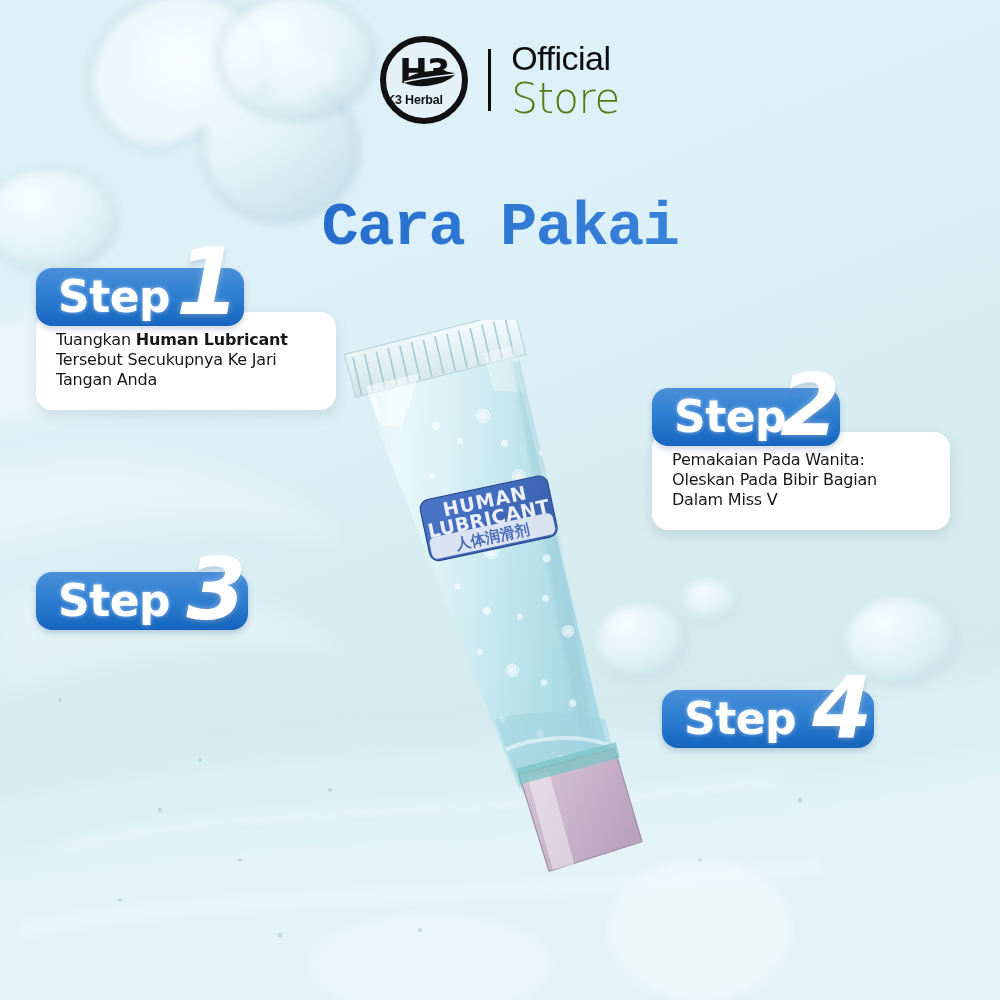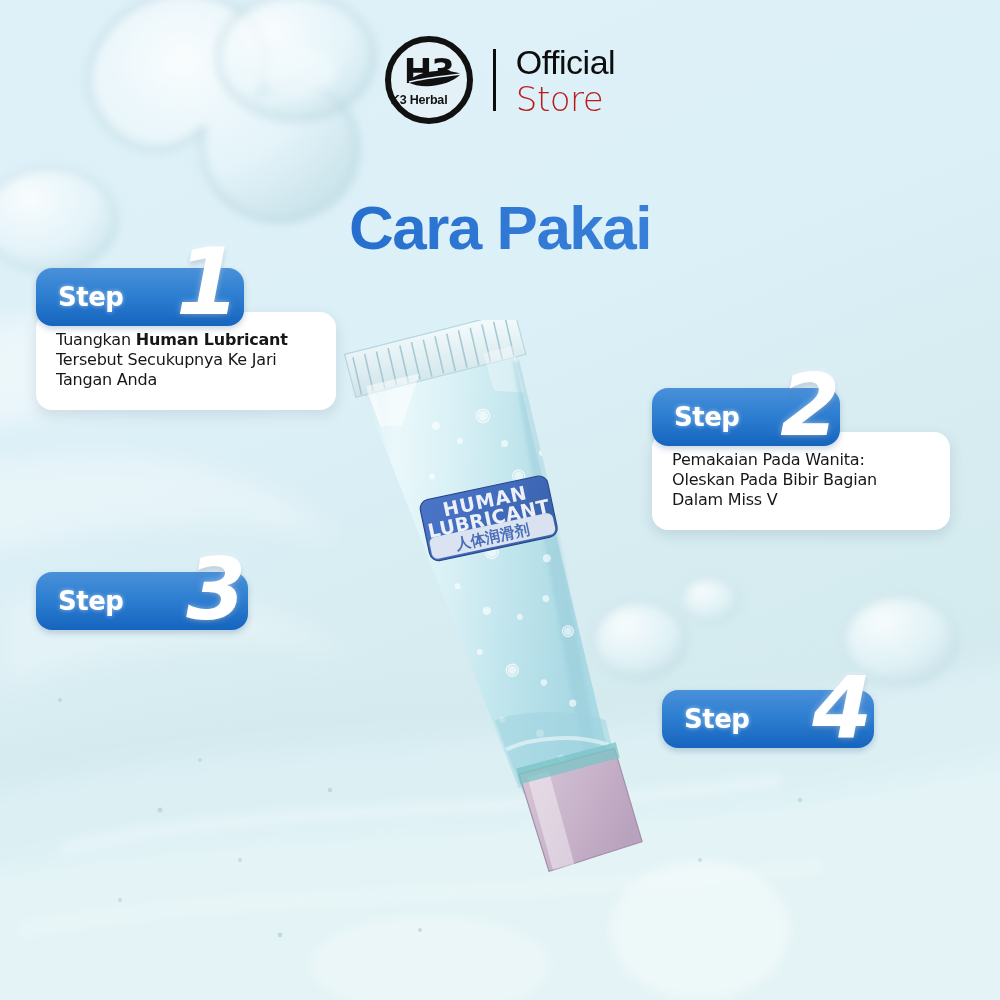--- a/index.html
+++ b/index.html
@@ -34,43 +34,43 @@
   }
   .logo-leaf { position:absolute; top:26px; left:14px; width:60px; height:22px; }
   .logo-sub {
     position:absolute; bottom:11px; left:0; width:100%;
     text-align:left; font-size:12.5px; font-weight:bold; color:#111;
     letter-spacing:-0.2px;
   }
   .divider { width:3px; height:62px; background:#0c0c0c; flex:none; }
   .store-block { line-height:1; }
   .store-block .l1 { font-size:34px; font-weight:normal; color:#0d0d0d; letter-spacing:-0.5px; display:block; }
-  .store-block .l2 { font-size:34px; font-weight:300; color:#b91c1c; letter-spacing:-0.5px; display:block; margin-top:3px;
+  .store-block .l2 { font-size:42px; font-weight:300; color:#4d7c0f; letter-spacing:-0.5px; display:block; margin-top:3px;
                      font-family:"DejaVu Sans", sans-serif; }
 
   
   .main-title {
     position:absolute; top:192px; left:0; width:1000px; text-align:center;
     font-size:62px; font-weight:bold; letter-spacing:-1.5px; z-index:6;
     background:linear-gradient(100deg,#1257bd 0%,#2a72d0 40%,#4a93e4 100%);
     -webkit-background-clip:text; background-clip:text; color:transparent;
-    font-family:Liberation Sans, sans-serif;
+    font-family:Liberation Mono, monospace;
   }
 
   
   .step { position:absolute; z-index:5; }
   .badge {
     position:relative; display:inline-block; height:58px;
     border-radius:16px;
     background:linear-gradient(180deg,#4a90d9 0%,#3080d2 42%,#1565c0 100%);
     box-shadow:0 3px 6px rgba(20,60,110,.22);
     padding:0 12px 0 22px; z-index:3;
   }
   .badge .lbl {
-    display:inline-block; font-size:26px; font-weight:bold; color:#fff;
+    display:inline-block; font-size:44px; font-weight:bold; color:#fff;
     line-height:58px; letter-spacing:-0.5px;
     text-shadow:0 0 4px rgba(255,255,255,.55);
     font-family:"DejaVu Sans", sans-serif;
     text-align:right;
   }
   .badge .num {
     position:absolute; bottom:-2px; font-size:86px; font-weight:bold;
     color:#fff; line-height:86px;
     font-style:italic; letter-spacing:-2px;
     text-shadow:0 0 6px rgba(255,255,255,.5), 0 3px 5px rgba(20,60,110,.25);

